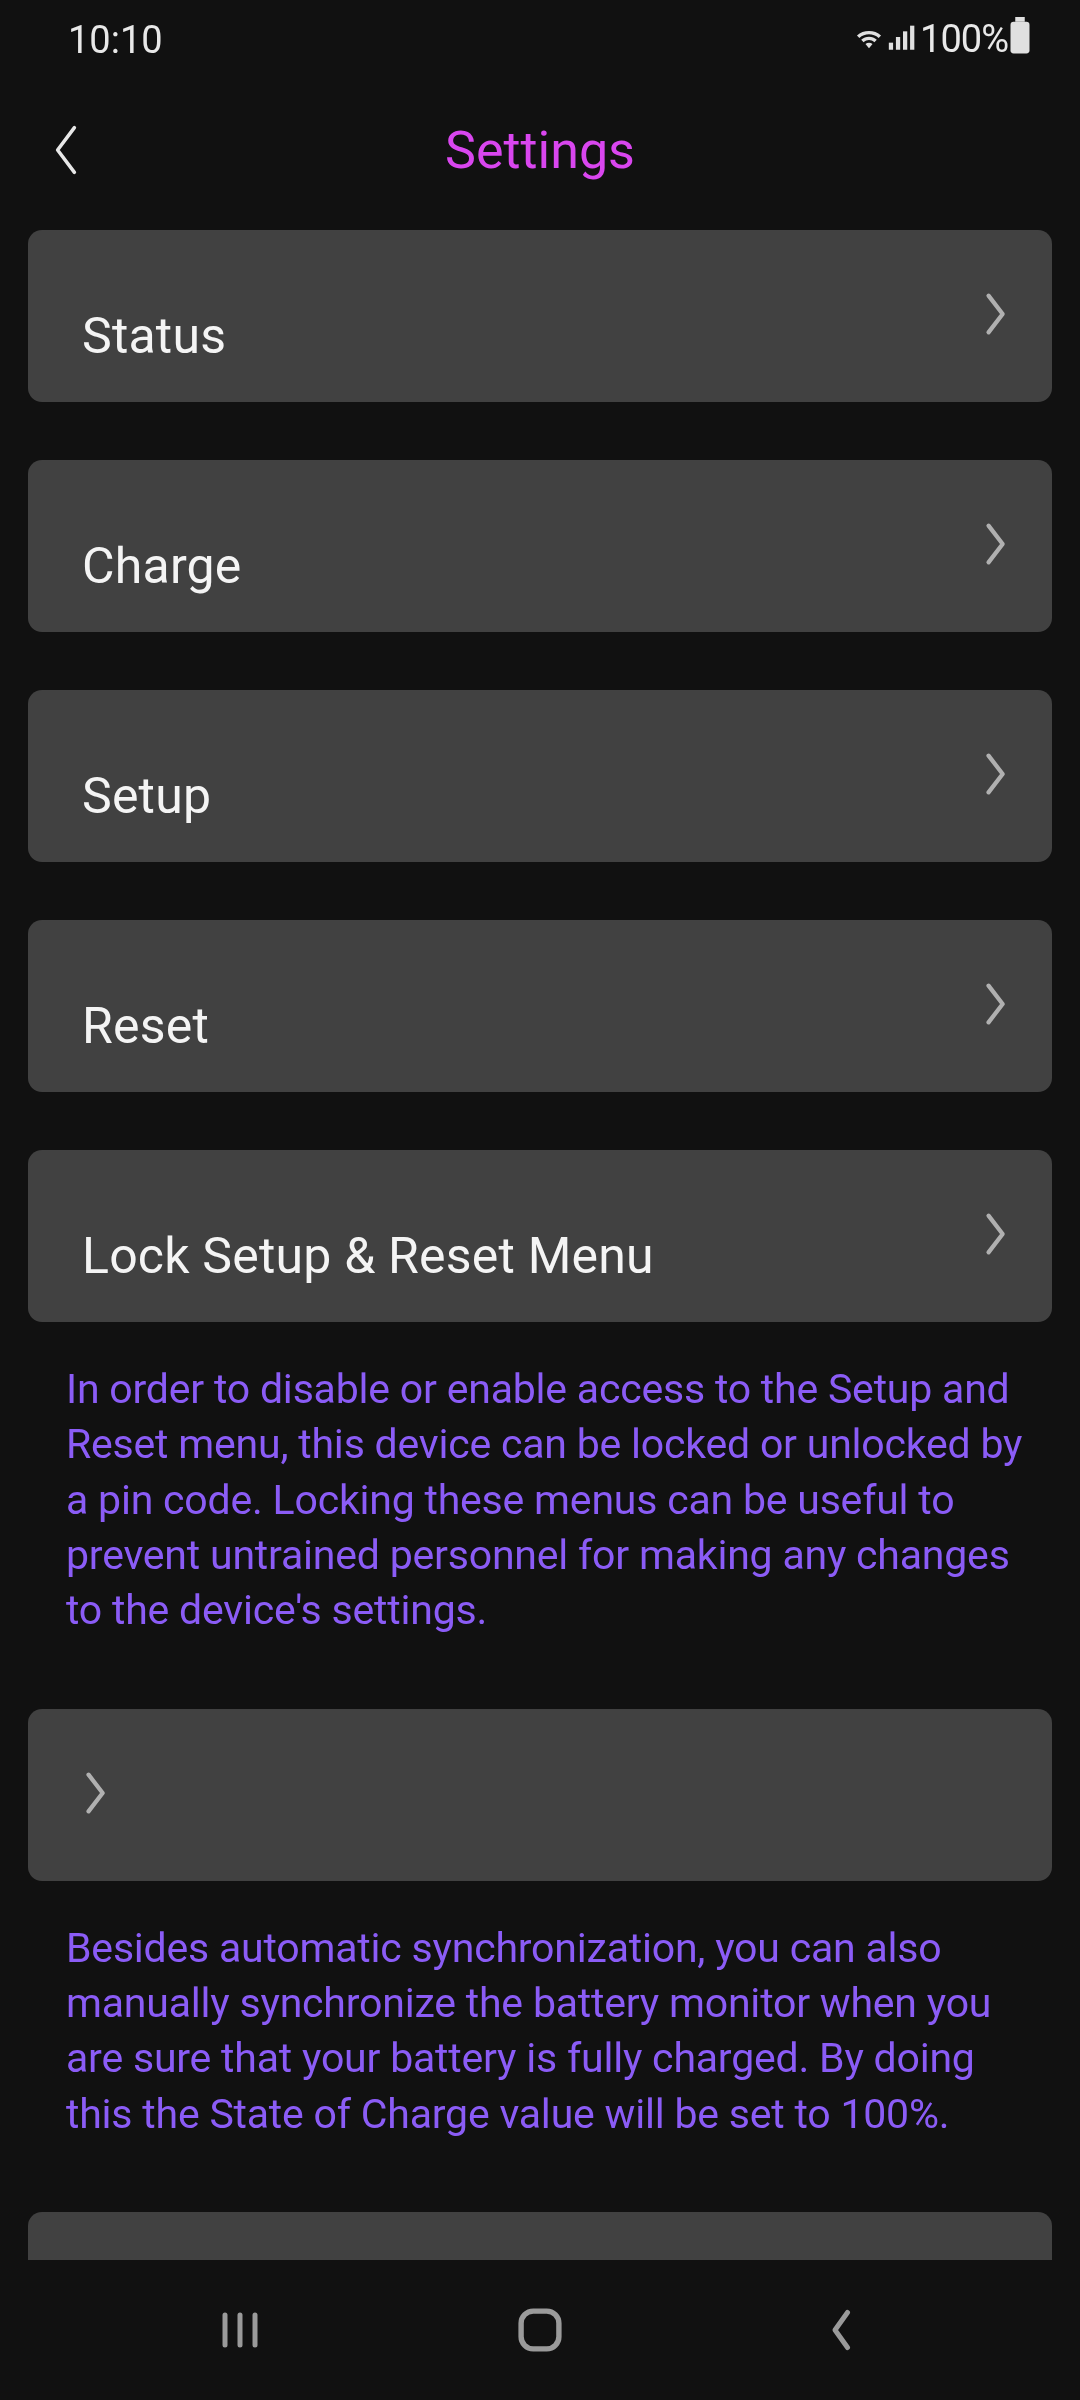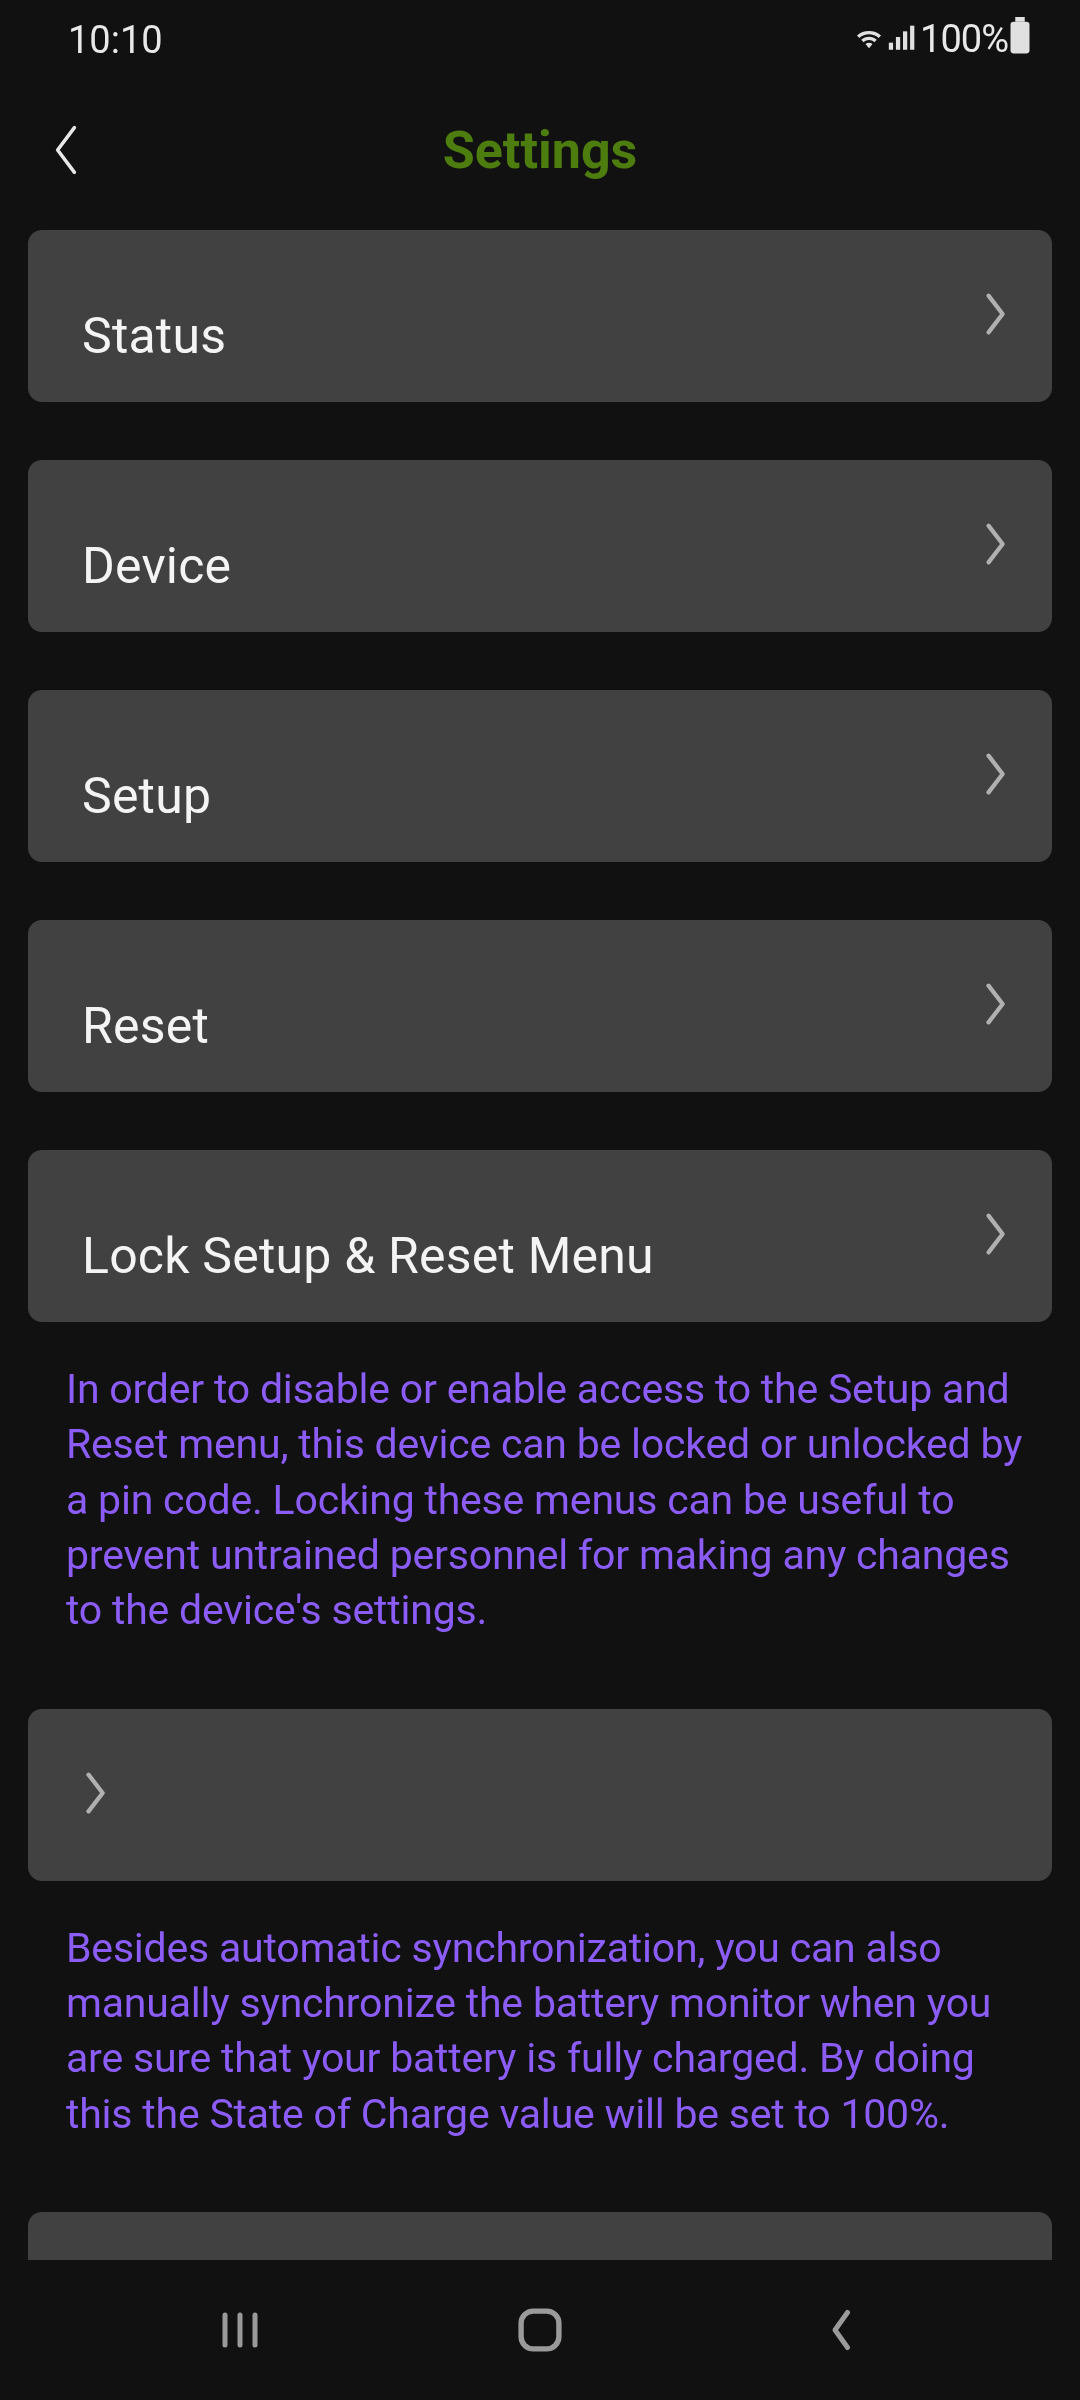--- a/index.html
+++ b/index.html
@@ -38,22 +38,22 @@
       top: 50%;
       transform: translateY(-50%);
       width: 60px;
       height: 60px;
       display: flex;
       align-items: center;
       justify-content: center;
     }
     .page-title {
       font-size: 52px;
-      font-weight: 700;
-      color: #4d7c0f;
+      font-weight: 400;
+      color: #d946ef;
     }
     .content {
       padding: 20px 28px 0 28px;
     }
     .row {
       background: #414141;
       border-radius: 14px;
       height: 172px;
       display: flex;
       align-items: center;
@@ -152,21 +152,21 @@
   <div class="row">
     <span class="row-label">Status</span>
     <span class="chev">
       <svg width="30" height="48" viewBox="0 0 20 34">
           <path d="M4 4 L14 17 L4 30" stroke="#b0b0b0" stroke-width="3" fill="none" stroke-linecap="round" stroke-linejoin="round"></path>
         </svg>
     </span>
   </div>
 
   <div class="row">
-    <span class="row-label">Device</span>
+    <span class="row-label">Charge</span>
     <span class="chev">
       <svg width="30" height="48" viewBox="0 0 20 34">
           <path d="M4 4 L14 17 L4 30" stroke="#b0b0b0" stroke-width="3" fill="none" stroke-linecap="round" stroke-linejoin="round"></path>
         </svg>
     </span>
   </div>
 
   <div class="row">
     <span class="row-label">Setup</span>
     <span class="chev">

